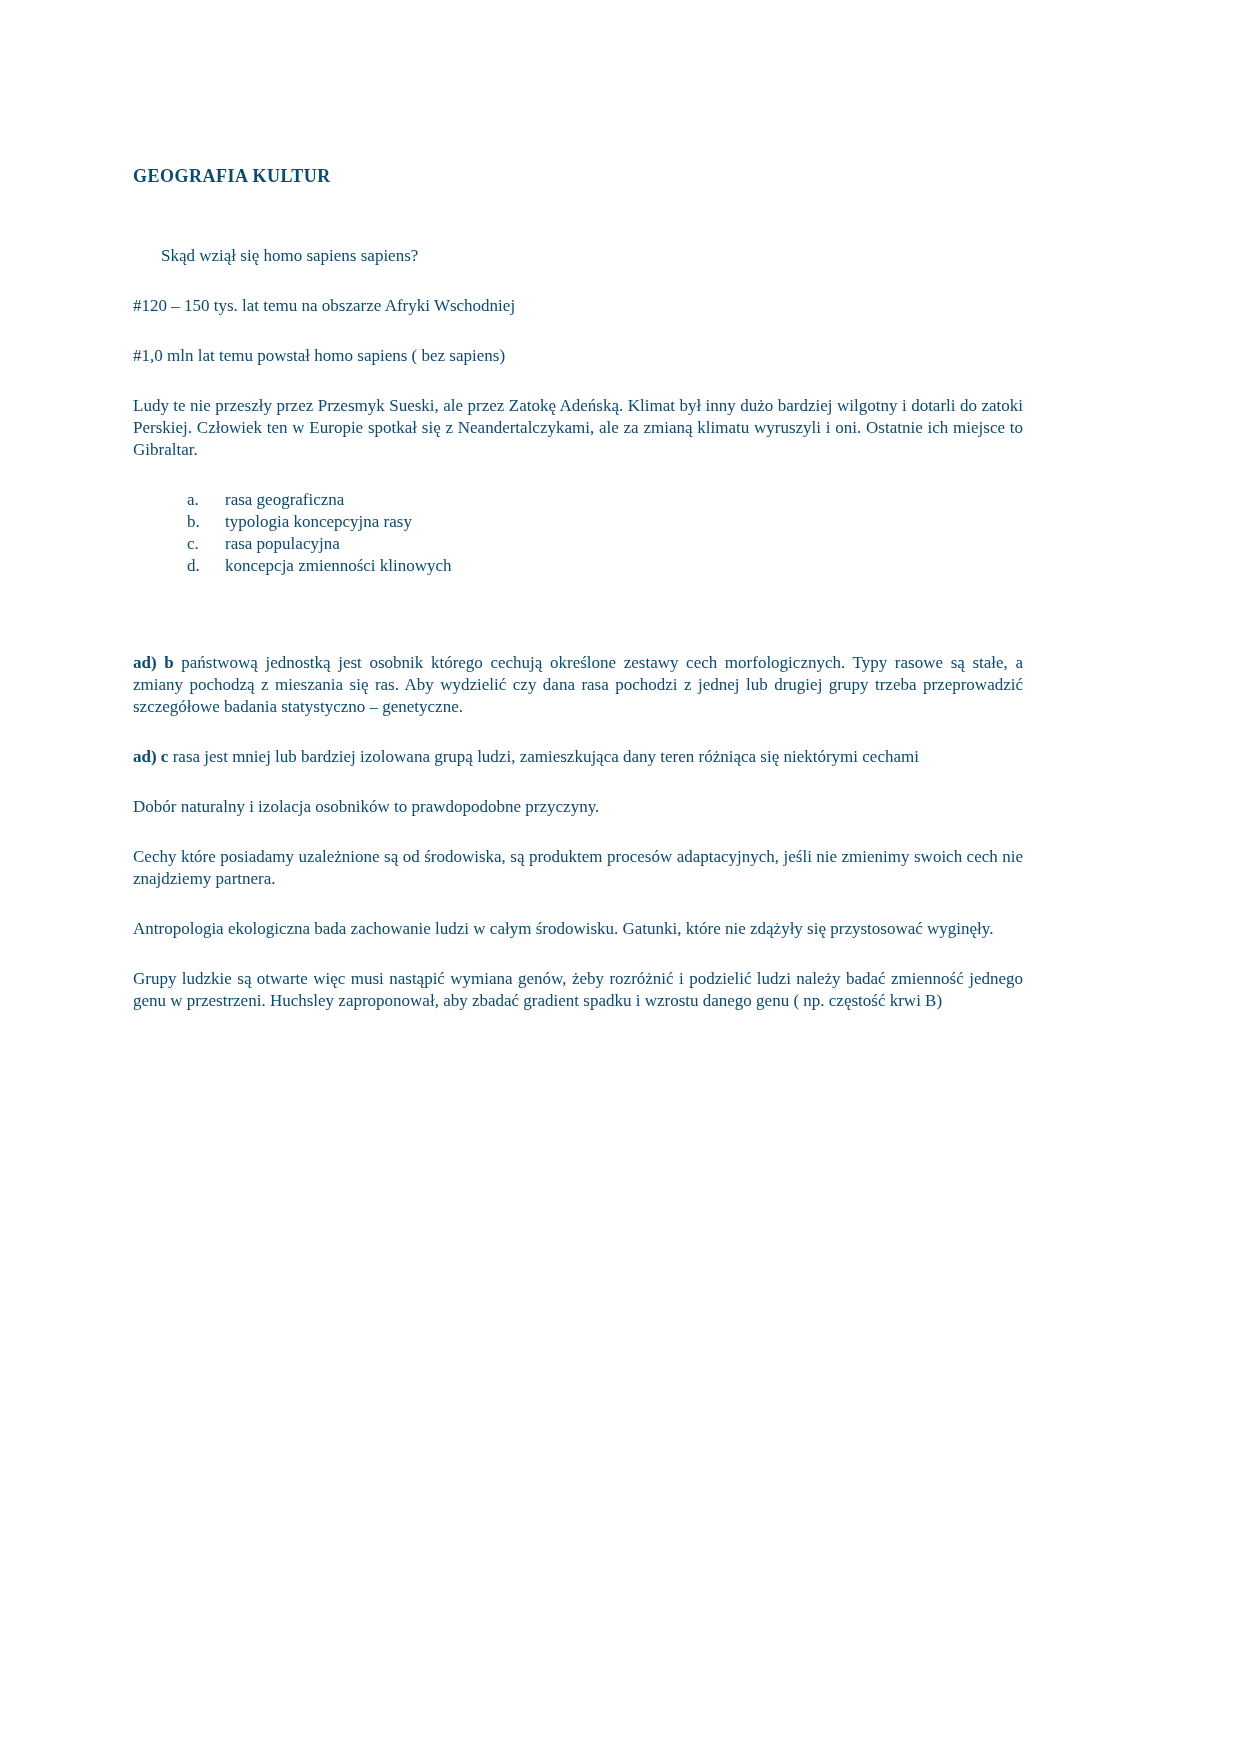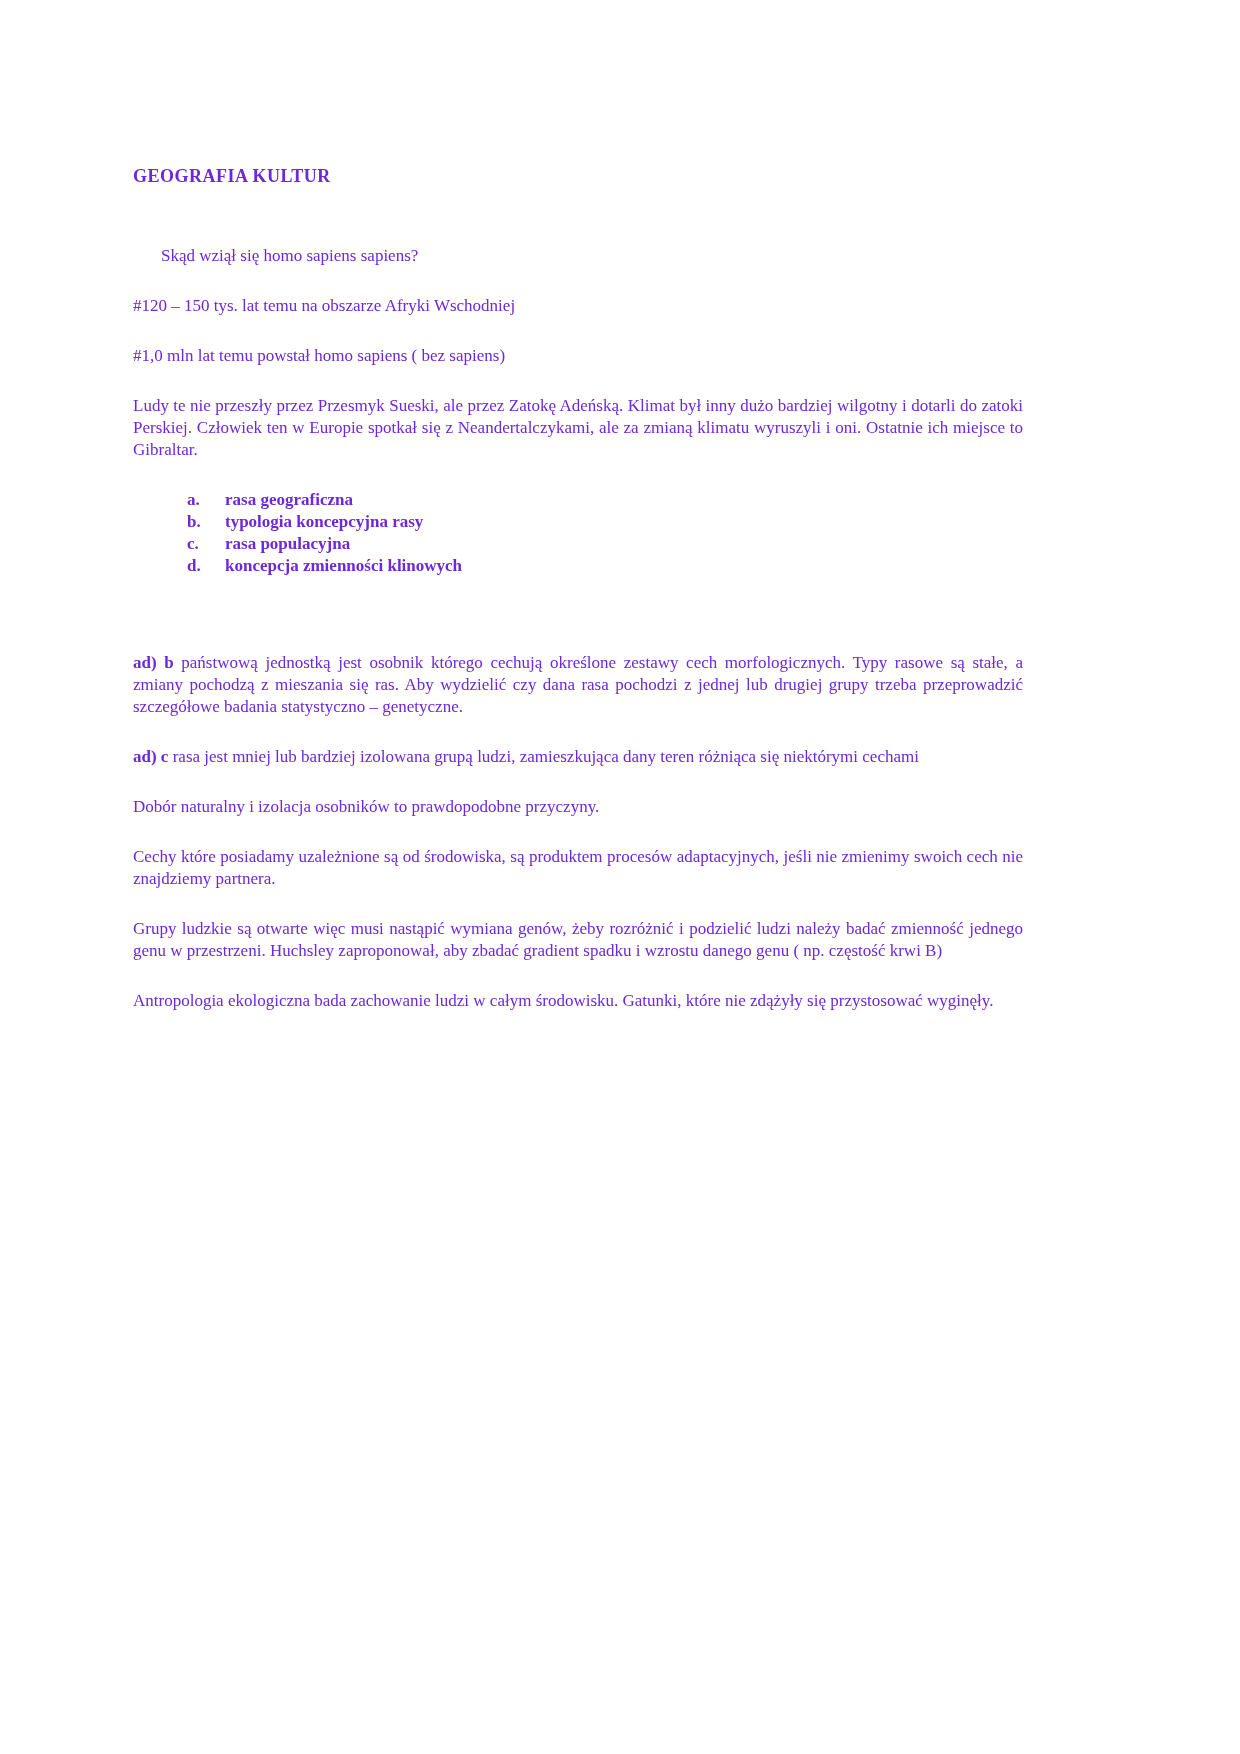--- a/index.html
+++ b/index.html
@@ -6,21 +6,21 @@
     margin: 0;
     padding: 0;
     background: #ffffff;
   }
   .page {
     position: relative;
     width: 1240px;
     height: 1754px;
     background: #ffffff;
     font-family: "Liberation Serif", "DejaVu Serif", serif;
-    color: #6d28d9;
+    color: #0c4a6e;
     overflow: hidden;
     box-sizing: border-box;
   }
   .content {
     position: absolute;
     top: 165px;
     left: 133px;
     width: 890px;
   }
   .doc-title {
@@ -37,21 +37,20 @@
   }
   .justified {
     text-align: justify;
     text-align-last: left;
   }
   .indent-question { text-indent: 28px; margin-top: 44px; }
   .indent-first   { text-indent: 14px; }
   .lead { font-weight: bold; }
   .theory-list {
     margin: 0 0 75px 0;
-    font-weight: bold;
   }
   .theory-item {
     font-size: 17px;
     line-height: 22px;
     padding-left: 54px;
   }
   .theory-marker {
     display: inline-block;
     width: 38px;
   }
@@ -83,18 +82,18 @@
 
     <p class="justified"><span class="lead">ad) b</span> <span>państwową jednostką jest osobnik którego cechują określone zestawy cech morfologicznych. Typy rasowe są stałe, a zmiany pochodzą z mieszania się ras. Aby wydzielić czy dana rasa pochodzi z jednej lub drugiej grupy trzeba przeprowadzić szczegółowe badania statystyczno – genetyczne.</span></p>
 
     <p><span class="lead">ad) c</span> <span>rasa jest mniej lub bardziej izolowana grupą ludzi, zamieszkująca dany teren różniąca się niektórymi cechami</span></p>
 
     <p>Dobór naturalny i izolacja osobników to prawdopodobne przyczyny.</p>
 
     <p class="justified">Cechy które posiadamy uzależnione są od środowiska, są produktem procesów adaptacyjnych, jeśli nie zmienimy swoich cech nie znajdziemy partnera.</p>
 
 
+    <p class="justified">Antropologia ekologiczna bada zachowanie ludzi w całym środowisku. Gatunki, które nie zdążyły się przystosować wyginęły.</p>
+
     <p class="justified">Grupy ludzkie są otwarte więc musi nastąpić wymiana genów, żeby rozróżnić i podzielić ludzi należy badać zmienność jednego genu w przestrzeni. Huchsley zaproponował, aby zbadać gradient spadku i wzrostu danego genu ( np. częstość krwi B)</p>
-
-    <p class="justified">Antropologia ekologiczna bada zachowanie ludzi w całym środowisku. Gatunki, które nie zdążyły się przystosować wyginęły.</p>
 
   </div>
 </div>
 
 </body></html>

